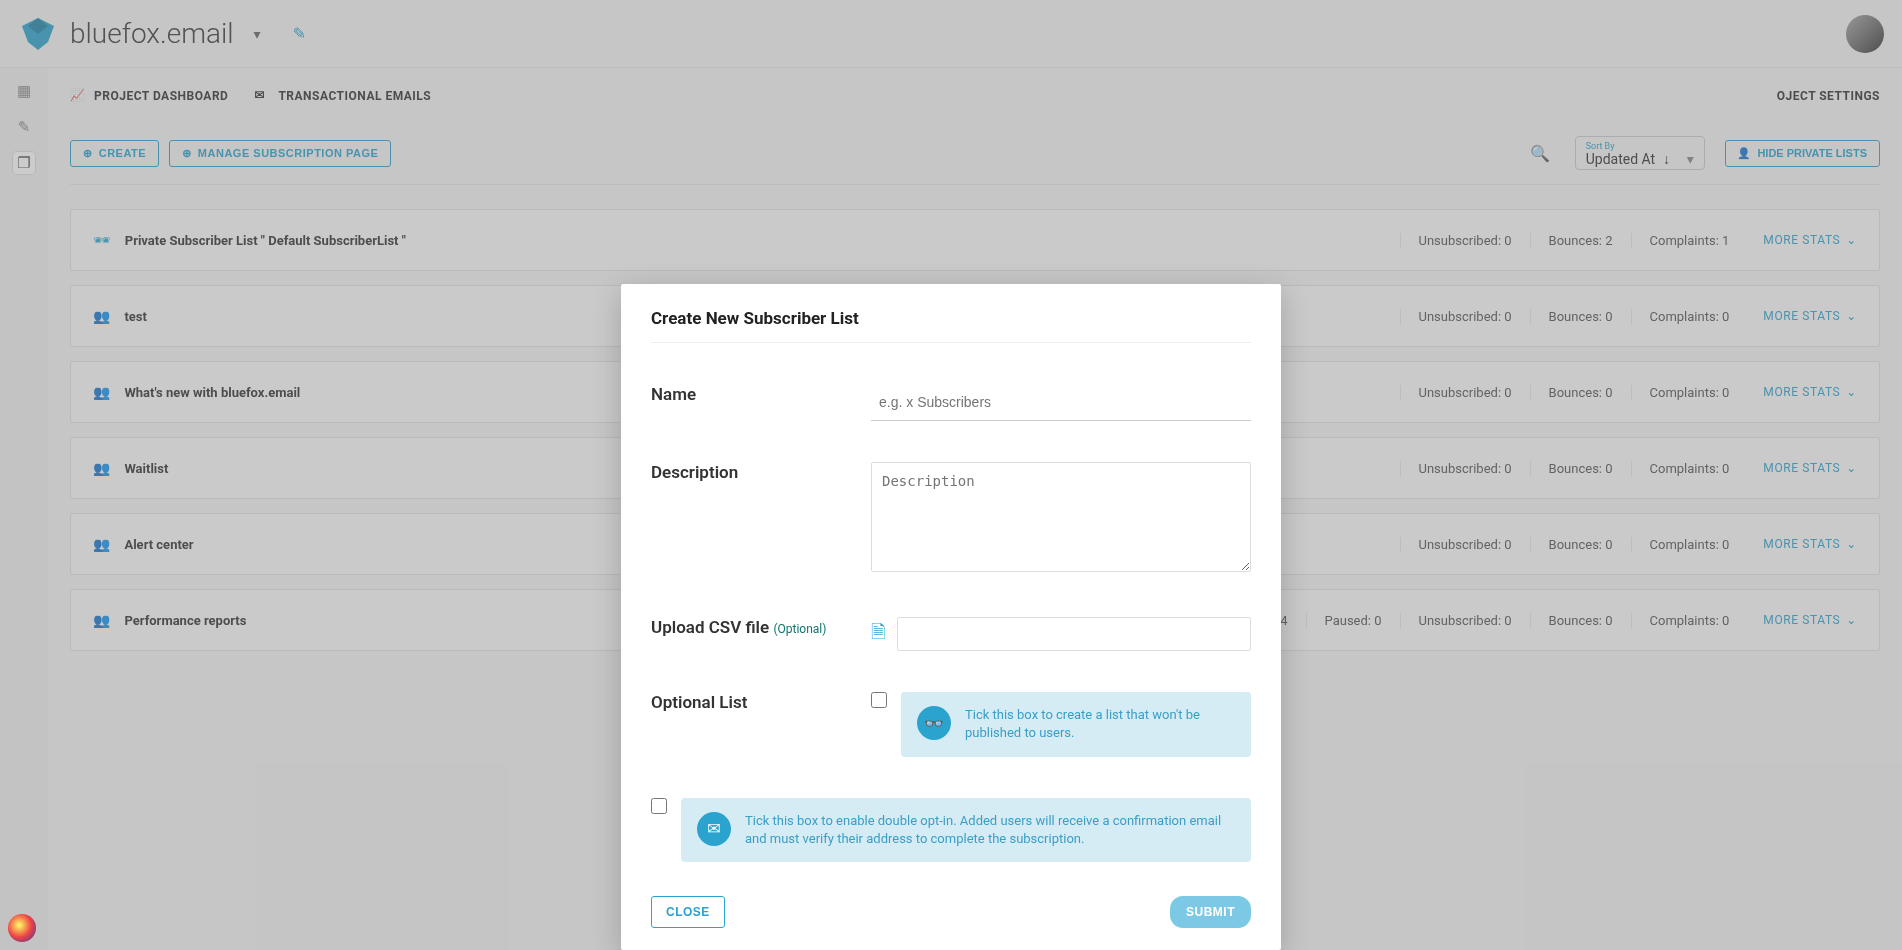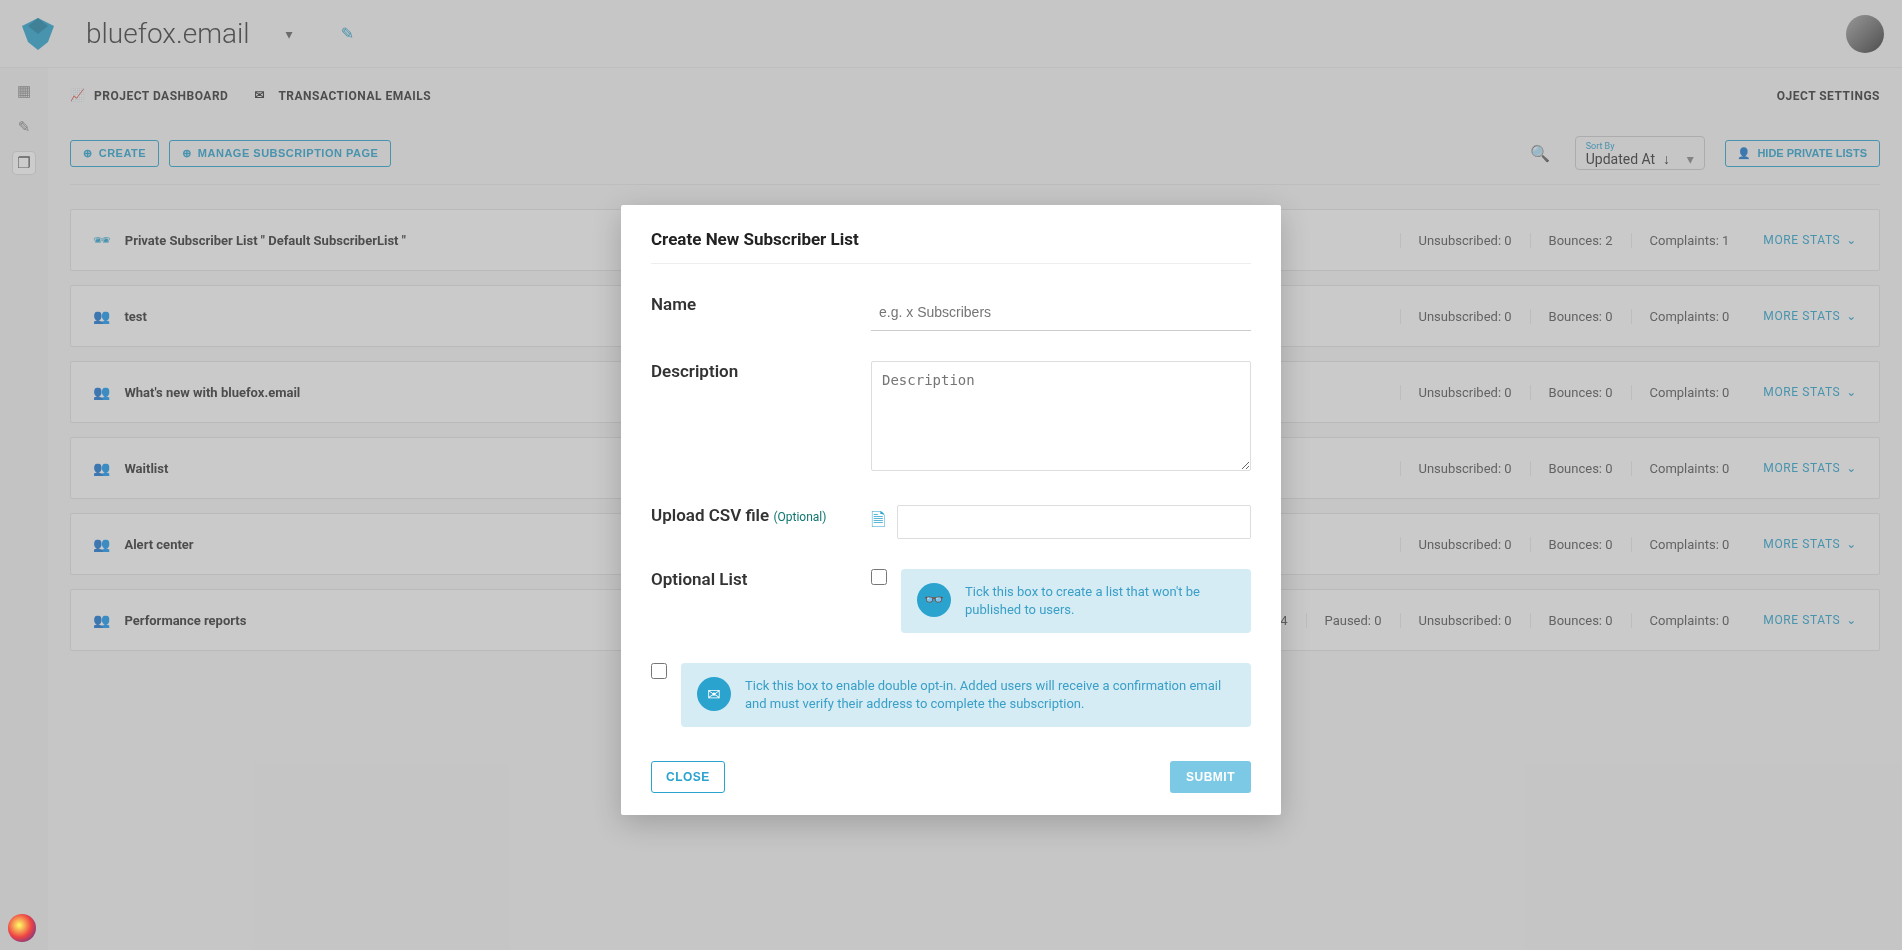--- a/index.html
+++ b/index.html
@@ -1,19 +1,19 @@
 <!DOCTYPE html>
 <html><head>
 <meta charset="utf-8">
 <style>
   * { box-sizing: border-box; margin: 0; padding: 0; }
   body { font-family: -apple-system, BlinkMacSystemFont, "Segoe UI", Roboto, sans-serif; background: #f5f5f6; color: #333; height: 950px; overflow: hidden; position: relative; }
   
   .header { height: 68px; display: flex; align-items: center; padding: 0 18px; background: #f5f5f6; border-bottom: 1px solid #e8e8e8; }
-  .logo-wrap { display: flex; align-items: center; gap: 28px; }
+  .logo-wrap { display: flex; align-items: center; gap: 12px; }
   .logo-svg { width: 40px; height: 40px; }
   .brand { font-size: 28px; font-weight: 300; color: #3a3a3a; }
   .brand-caret { margin-left: 8px; color: #666; font-size: 14px; }
   .pin-icon { margin-left: 20px; color: #2aa3cf; font-size: 16px; }
   .header-sp { flex: 1; }
   .avatar { width: 38px; height: 38px; border-radius: 50%; background: linear-gradient(135deg,#aaa 0%,#666 60%,#333 100%); }
 
   .main-area { display: flex; height: calc(100% - 68px); }
   .sidebar { width: 48px; background: #f0f0f1; display: flex; flex-direction: column; align-items: center; padding-top: 12px; gap: 14px; }
   .side-ico { width: 22px; height: 22px; display:flex; align-items:center; justify-content:center; color:#888; font-size:15px;}
@@ -35,39 +35,39 @@
 
   .list-rows{margin-top:24px; display:flex; flex-direction:column; gap:14px;}
   .row{border:1px solid #e3e3e3; background:#fcfcfc; border-radius:2px; padding:22px 22px; display:flex; align-items:center;}
   .row-ico{color:#2aa3cf; margin-right:14px; font-size:14px;}
   .row-title{font-size:13px; font-weight:700; color:#333;}
   .row-sp{flex:1;}
   .stat{border-left:1px solid #e7e7e7; padding:0 18px; font-size:13px; color:#555; white-space:nowrap;}
   .more{color:#2aa3cf; font-size:12px; font-weight:400; letter-spacing:0.6px; padding-left:16px; display:flex; align-items:center; gap:6px; cursor:pointer;}
 
   
-  .overlay{position:absolute; inset:0; background:rgba(120,120,120,0.38); display:flex; align-items:center; justify-content:center;}
+  .overlay{position:absolute; inset:0; background:rgba(120,120,120,0.38); display:flex; align-items:flex-end; justify-content:center;}
   .modal{background:#fff; width:660px; margin-top:70px; border-radius:2px; box-shadow:0 8px 30px rgba(0,0,0,0.2); padding:24px 30px 22px 30px;}
   .modal-title{font-size:17px; font-weight:700; color:#222; padding-bottom:14px; border-bottom:1px solid #eee;}
-  .form-row{display:flex; margin-top:30px; gap:20px;}
+  .form-row{display:flex; margin-top:41px; gap:20px;}
   .form-lbl{width:200px; font-size:17px; font-weight:600; color:#333;}
   .optional{font-size:12px; font-weight:400; color:#0f766e;}
   .form-body{flex:1;}
   .input{width:100%; border:none; border-bottom:1px solid #ccc; padding:10px 8px; font-size:14px; outline:none; background:#fff;}
   .textarea{width:100%; border:1px solid #ddd; padding:10px; font-size:14px; outline:none; height:110px; resize:vertical; border-radius:2px;}
   .file-row{display:flex; align-items:center; gap:12px;}
   .file-ico{color:#2aa3cf; font-size:18px;}
   .file-input{flex:1; border:1px solid #ddd; height:34px; border-radius:2px;}
   .chk{width:16px;height:16px;accent-color:#666;}
   .info-box{flex:1; background:#d5ecf5; border-radius:4px; padding:14px 16px; display:flex; gap:14px; align-items:flex-start;}
   .info-circle{width:34px;height:34px;min-width:34px;border-radius:50%;background:#2aa3cf;color:#fff;display:flex;align-items:center;justify-content:center;font-size:16px;}
   .info-text{font-size:13px; color:#3a9fc7; line-height:1.4;}
   .modal-actions{display:flex; justify-content:space-between; margin-top:34px;}
   .close-btn{border:1px solid #2aa3cf;color:#2aa3cf;background:#fff;padding:8px 14px;font-size:12px;font-weight:700;letter-spacing:0.5px;border-radius:3px;cursor:pointer;}
-  .submit-btn{border:none;background:#7cc9e6;color:#fff;padding:8px 16px;font-size:12px;font-weight:700;letter-spacing:0.5px;border-radius:3px;cursor:pointer;}
+  .submit-btn{border:none;background:#7cc9e6;color:#fff;padding:8px 16px;font-size:12px;font-weight:700;letter-spacing:0.5px;border-radius:13px;cursor:pointer;}
 
   .corner{position:absolute;left:8px;bottom:8px;width:28px;height:28px;border-radius:50%;background:radial-gradient(circle at 40% 40%,#ff6,#e44,#33a);} 
 </style>
 </head>
 <body>
 
 <div class="header">
   <div class="logo-wrap">
     <svg class="logo-svg" viewBox="0 0 40 40">
       <polygon points="20,4 36,12 30,28 20,36 10,28 4,12" fill="#2aa3cf"></polygon>

